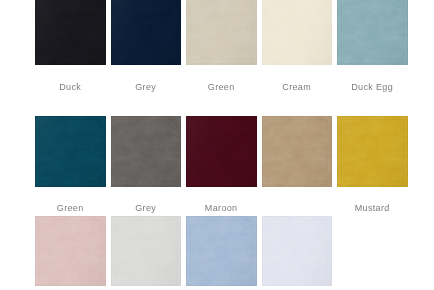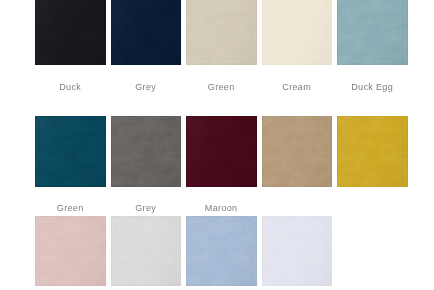--- a/index.html
+++ b/index.html
@@ -177,20 +177,21 @@
   <div class="swatch-cell c4 r1">
     <div class="swatch">
       <div class="base" style="background: rgb(200, 159, 26);"></div>
       <div class="blotch" style="opacity: 0.609;"></div>
       <div class="mottle" style="opacity: 0.348;"></div>
       <div class="grain" style="opacity: 0.189;"></div>
       <div class="sheen"></div>
       <div class="seam" style="box-shadow: rgba(0, 0, 0, 0.016) 0px 0px 0px 1px inset;"></div>
       <div class="rim" style="box-shadow: rgba(0, 0, 0, 0.047) 0px 1px 1px inset, rgba(0, 0, 0, 0.035) 1px 0px 1px inset, rgba(0, 0, 0, 0.024) -1px 0px 1px inset, rgba(0, 0, 0, 0.03) 0px -2px 2px inset;"></div>
     </div>
+    <div class="swatch-label" style="color: rgb(125, 125, 125);">Mustard</div>
   </div>
   <div class="swatch-cell c0 r2">
     <div class="swatch">
       <div class="base" style="background: rgb(217, 186, 183);"></div>
       <div class="blotch" style="opacity: 0.609;"></div>
       <div class="mottle" style="opacity: 0.348;"></div>
       <div class="grain" style="opacity: 0.189;"></div>
       <div class="sheen"></div>
       <div class="seam" style="box-shadow: rgba(0, 0, 0, 0.01) 0px 0px 0px 1px inset;"></div>
       <div class="rim" style="box-shadow: rgba(0, 0, 0, 0.03) 0px 1px 1px inset, rgba(0, 0, 0, 0.024) 1px 0px 1px inset, rgba(0, 0, 0, 0.016) -1px 0px 1px inset, rgba(0, 0, 0, 0.024) 0px -2px 2px inset;"></div>

